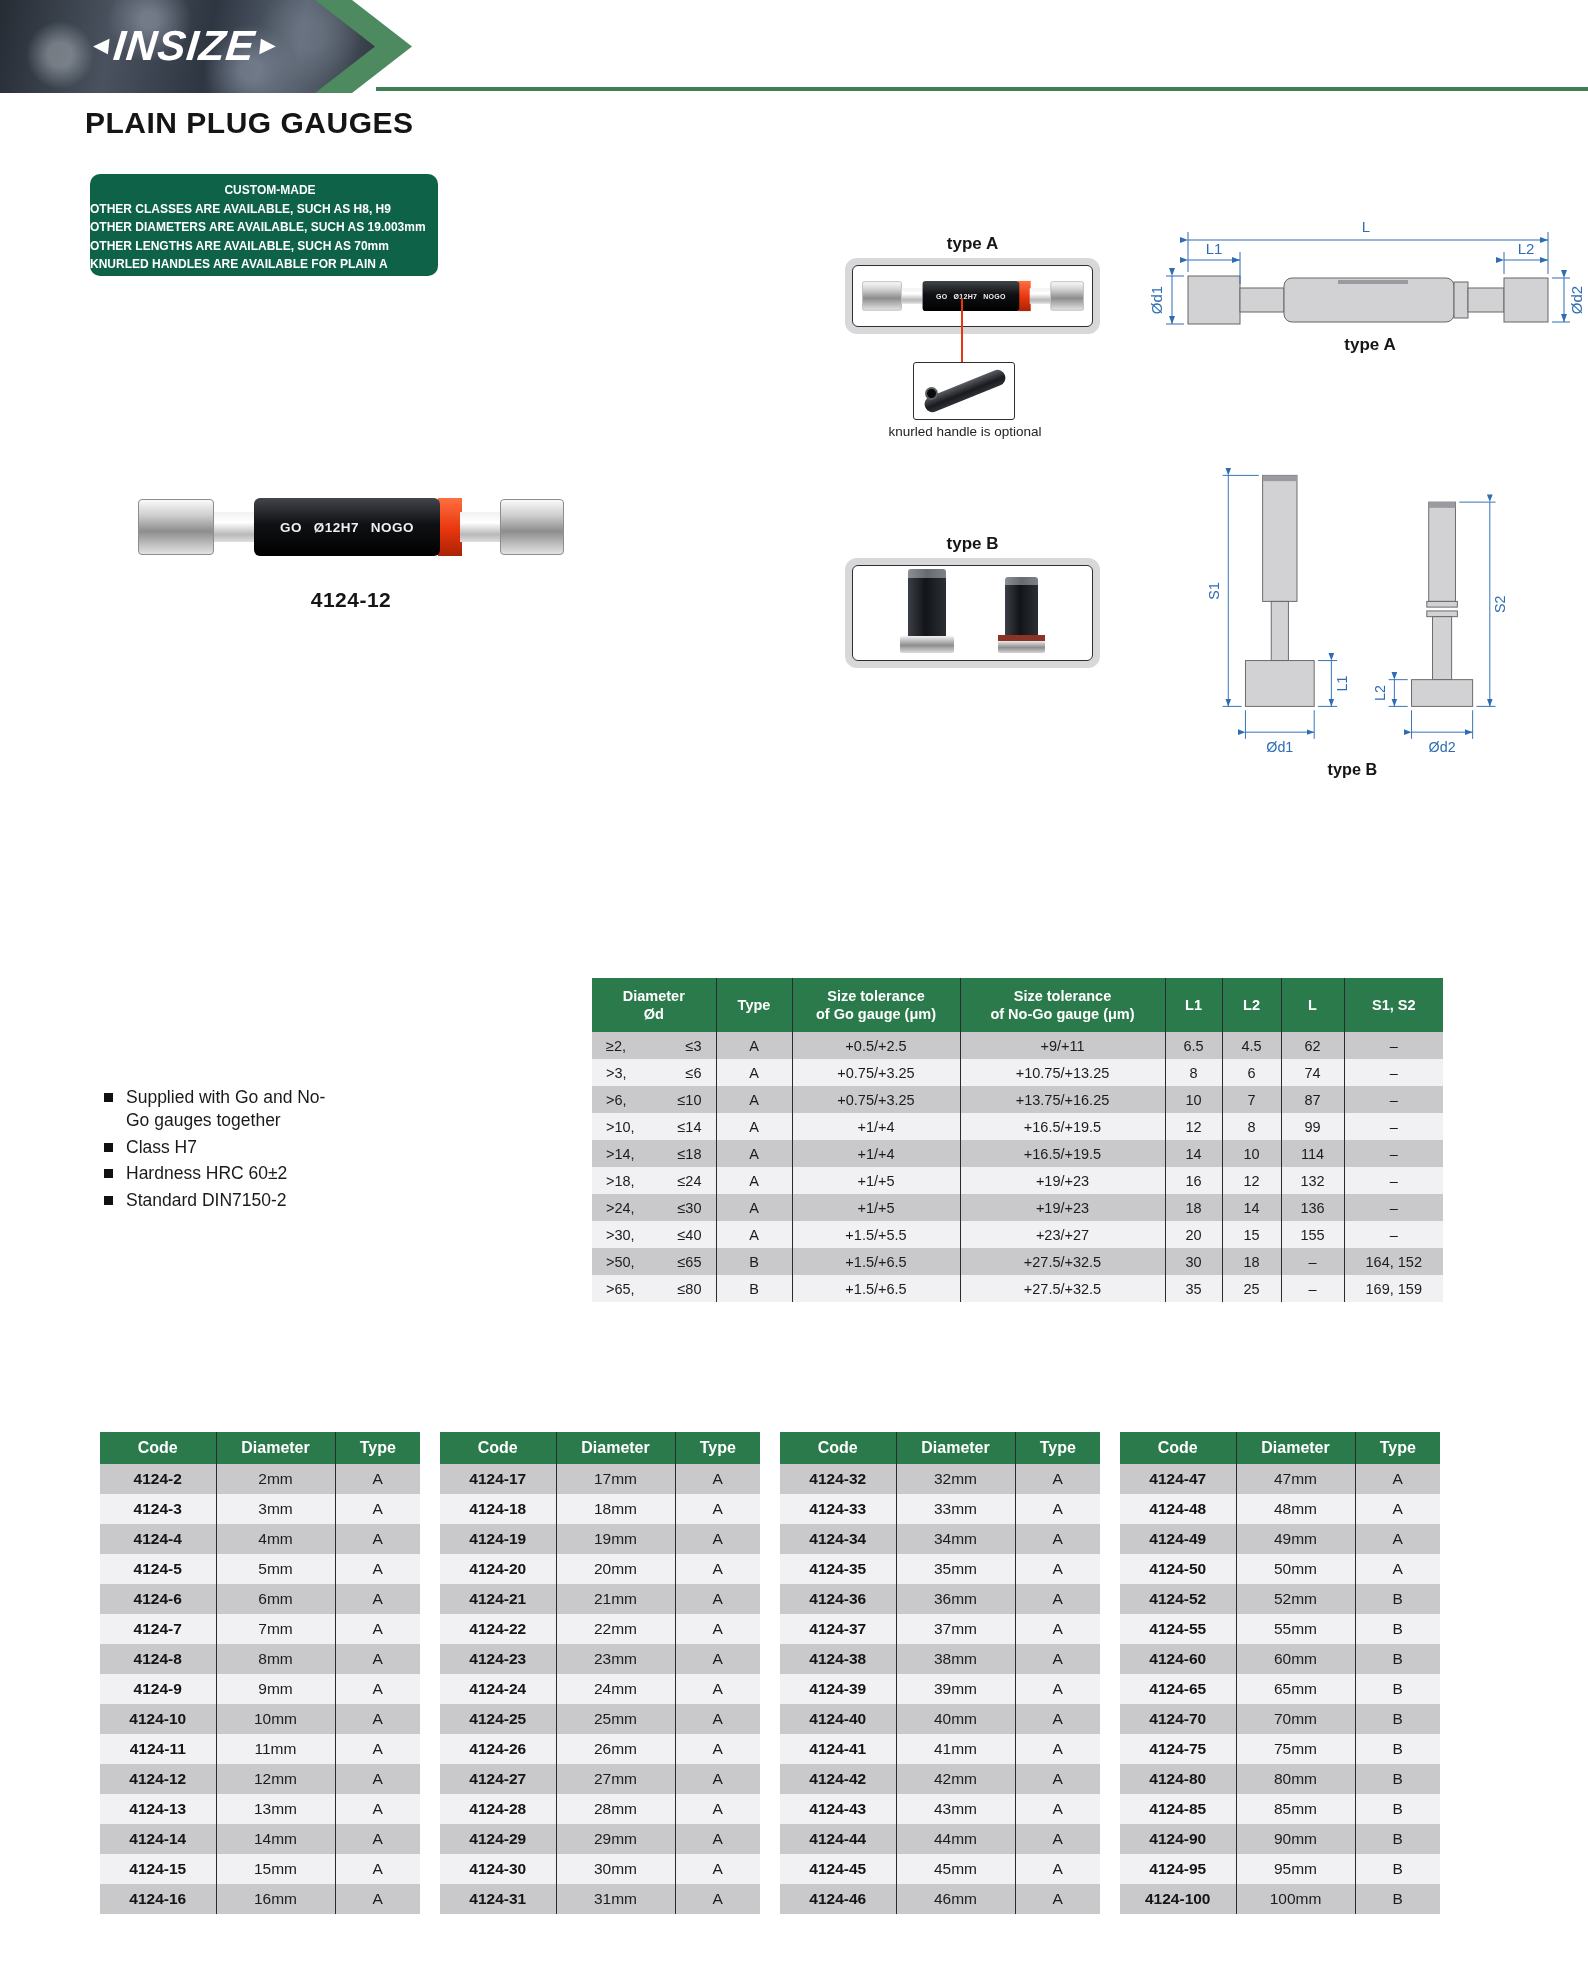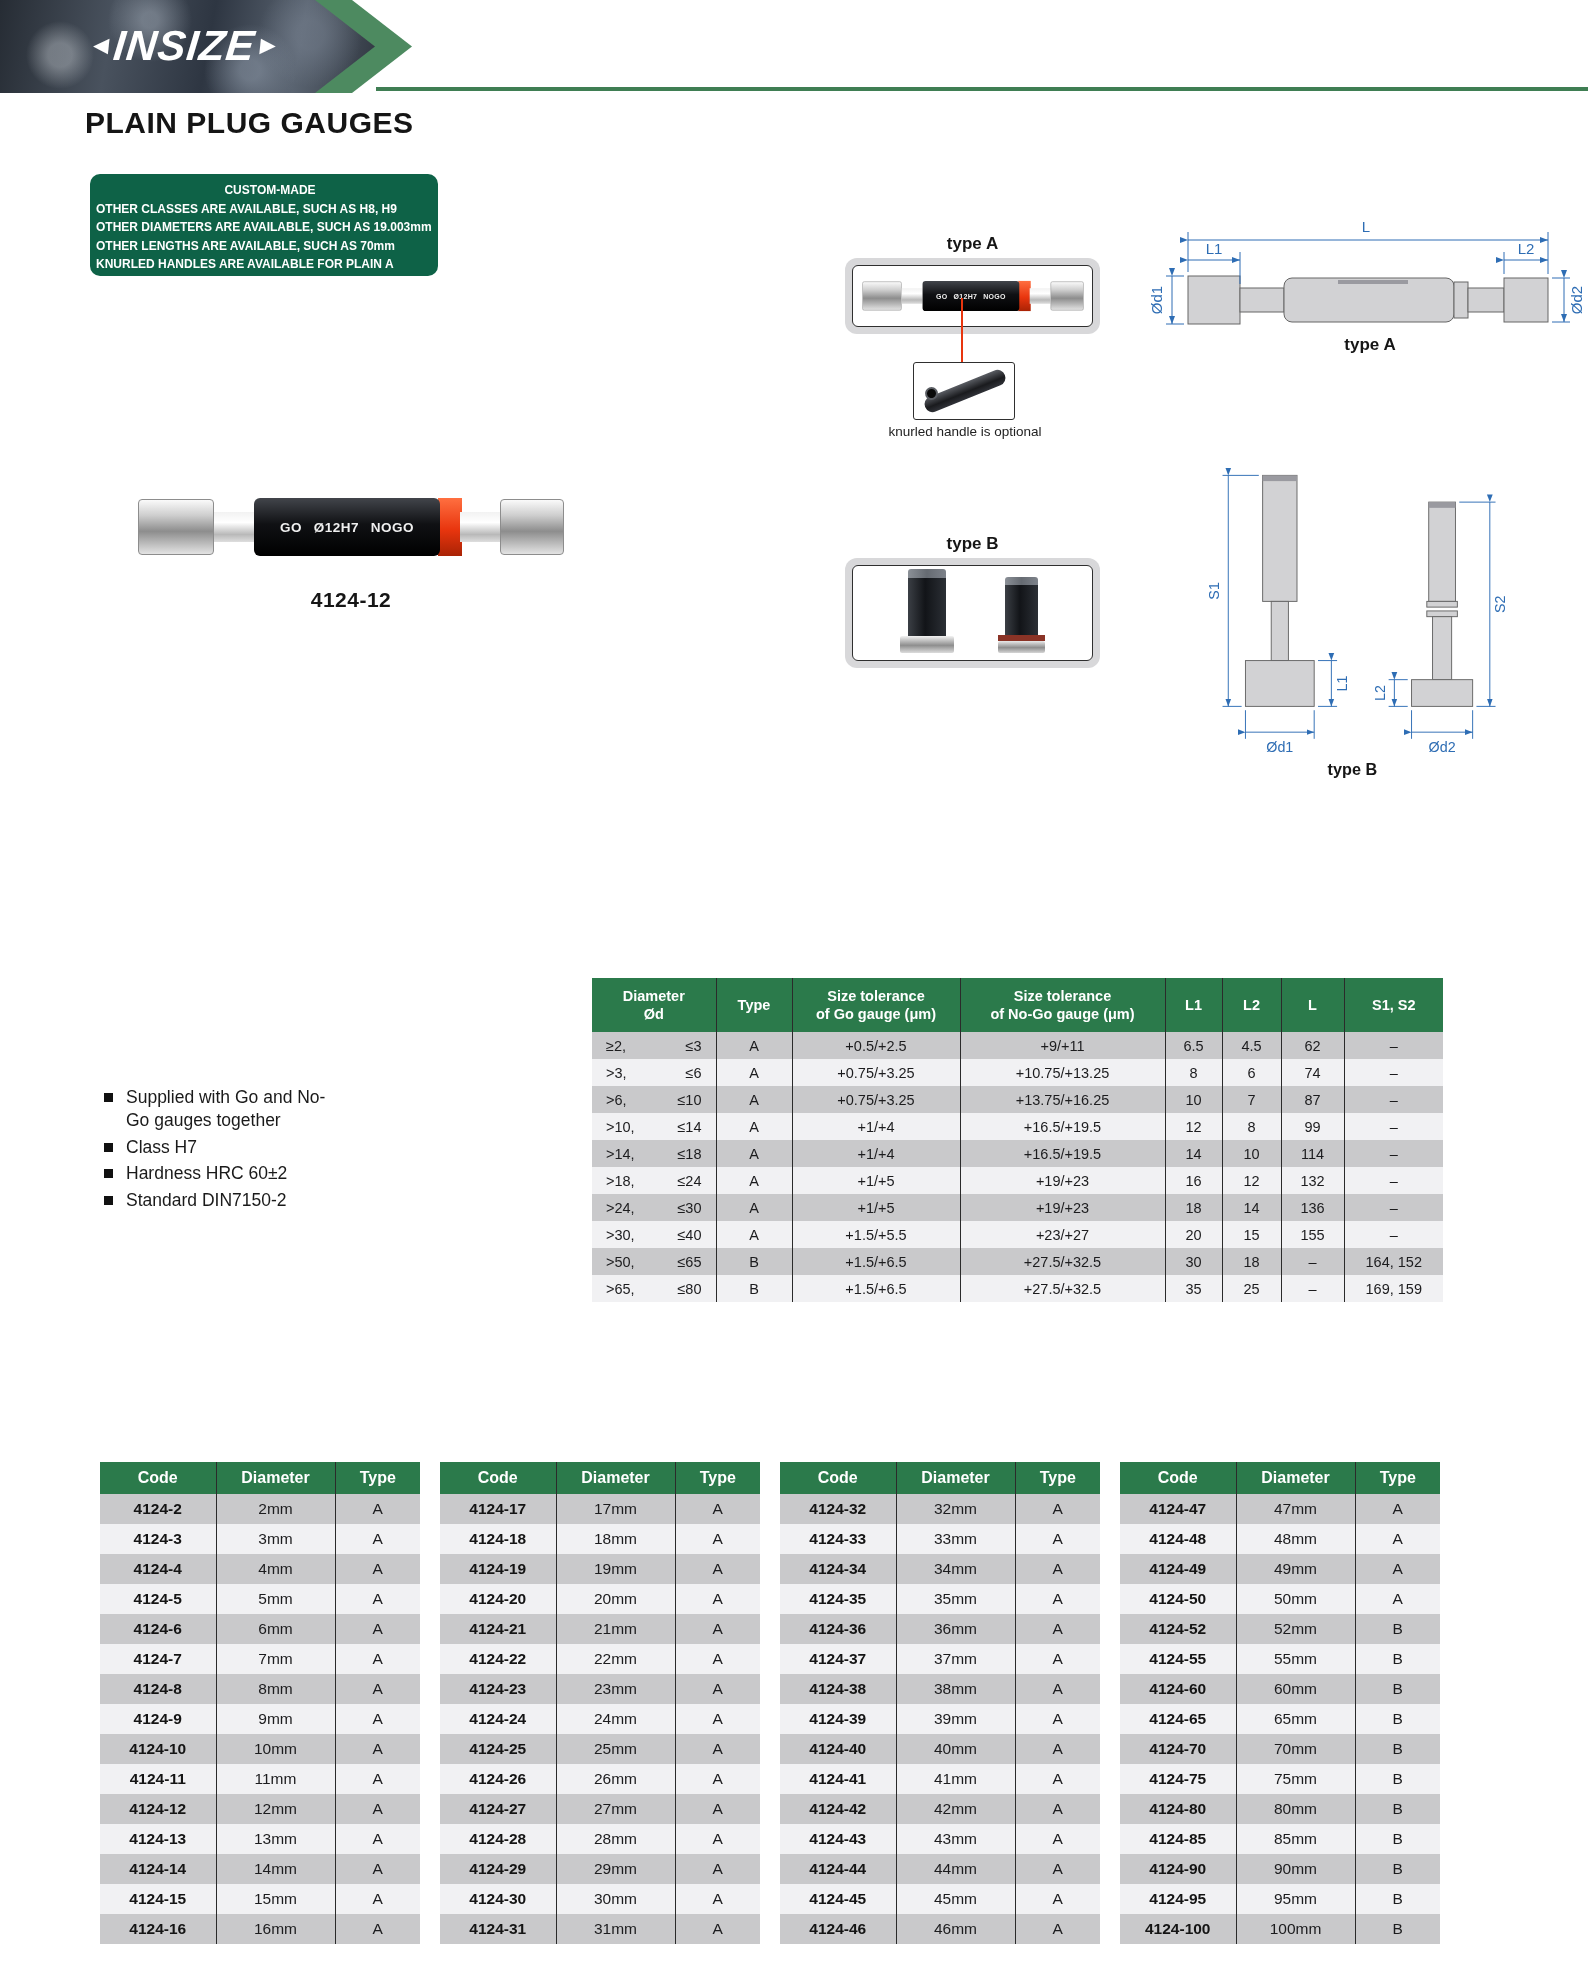--- a/index.html
+++ b/index.html
@@ -25,21 +25,21 @@
   .hdr-rule{position:absolute;left:376px;top:87px;right:0;height:4px;background:#3f7e53;}
 
   
   .page-title{position:absolute;left:85px;top:106px;font-size:30px;font-weight:bold;color:#151515;
               letter-spacing:.5px;}
 
   
   .custom-box{position:absolute;left:90px;top:174px;width:348px;height:102px;background:#0e6247;
     border-radius:10px;color:#fff;font-weight:bold;font-size:12px;line-height:18.6px;padding-top:7px;
     box-sizing:border-box;}
-  .custom-box .cline{padding-left:6px;}
+  .custom-box .cline{padding-left:0;}
   .custom-box .cline.first{text-align:center;padding-left:12px;}
 
   
   .fig-label{position:absolute;font-size:17px;font-weight:bold;color:#161616;text-align:center;}
   .frame{position:absolute;background:#d8d8da;border-radius:12px;padding:7px;box-sizing:border-box;}
   .frame .inner{width:100%;height:100%;background:#fff;border:1.5px solid #2f2f2f;border-radius:6px;
     box-sizing:border-box;display:flex;align-items:center;justify-content:center;overflow:hidden;}
 
   
   .gauge{display:flex;align-items:center;}
@@ -112,21 +112,21 @@
     line-height:1.25;font-size:14.5px;padding:0;}
   .tol-table td{height:27px;text-align:center;padding:0;}
   .tol-table th + th, .tol-table td + td{border-left:1px solid #2b2b2b;}
   .tol-table tbody tr:nth-child(odd){background:#c9c9cb;}
   .tol-table tbody tr:nth-child(even){background:#f1f1f3;}
   .tol-table td.pair{padding:0 14px;}
   .tol-table td.pair span{display:inline-block;}
   .tol-table td.pair{display:flex;justify-content:space-between;align-items:center;height:27px;box-sizing:border-box;}
 
   
-  .code-table{position:absolute;top:1462px;width:320px;table-layout:fixed;font-size:15.5px;color:#1c1c1e;}
+  .code-table{position:absolute;top:1432px;width:320px;table-layout:fixed;font-size:15.5px;color:#1c1c1e;}
   .code-table th{background:#2b7a4b;color:#fff;font-weight:bold;height:32px;font-size:16px;padding:0;}
   .code-table td{height:30px;text-align:center;padding:0;}
   .code-table th + th, .code-table td + td{border-left:1.5px solid #2b2b2b;}
   .code-table tbody tr:nth-child(odd){background:#c9c9cb;}
   .code-table tbody tr:nth-child(even){background:#f1f1f3;}
   .code-table td:first-child{font-weight:bold;color:#141414;margin-left:8px;}
   .ct1{left:100px;} .ct2{left:440px;} .ct3{left:780px;} .ct4{left:1120px;}
 </style>
 </head>
 <body>

